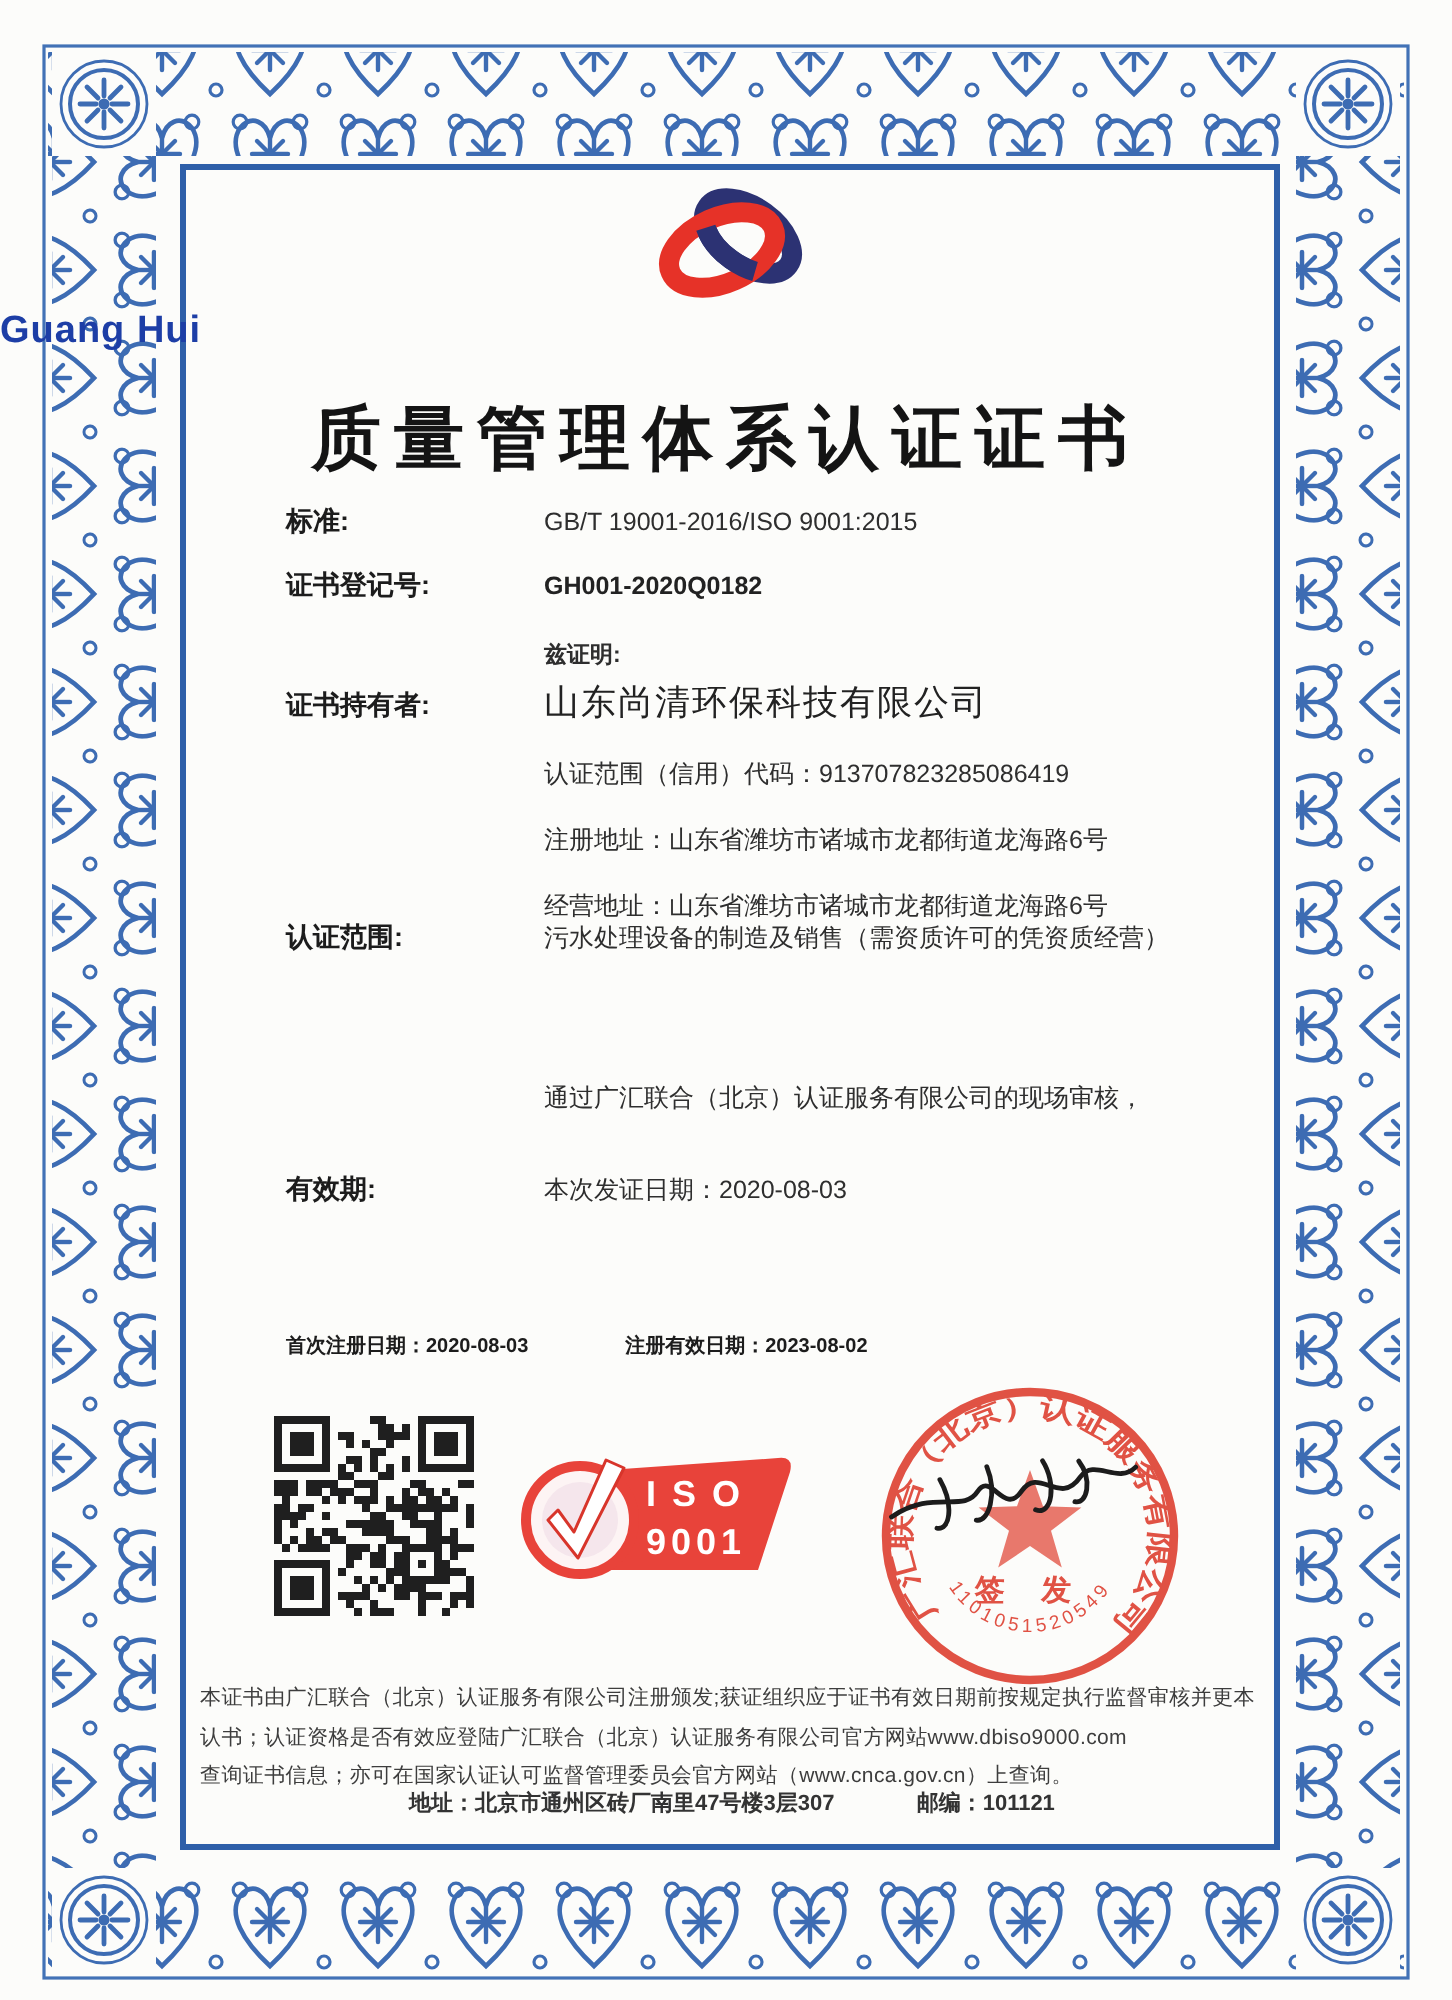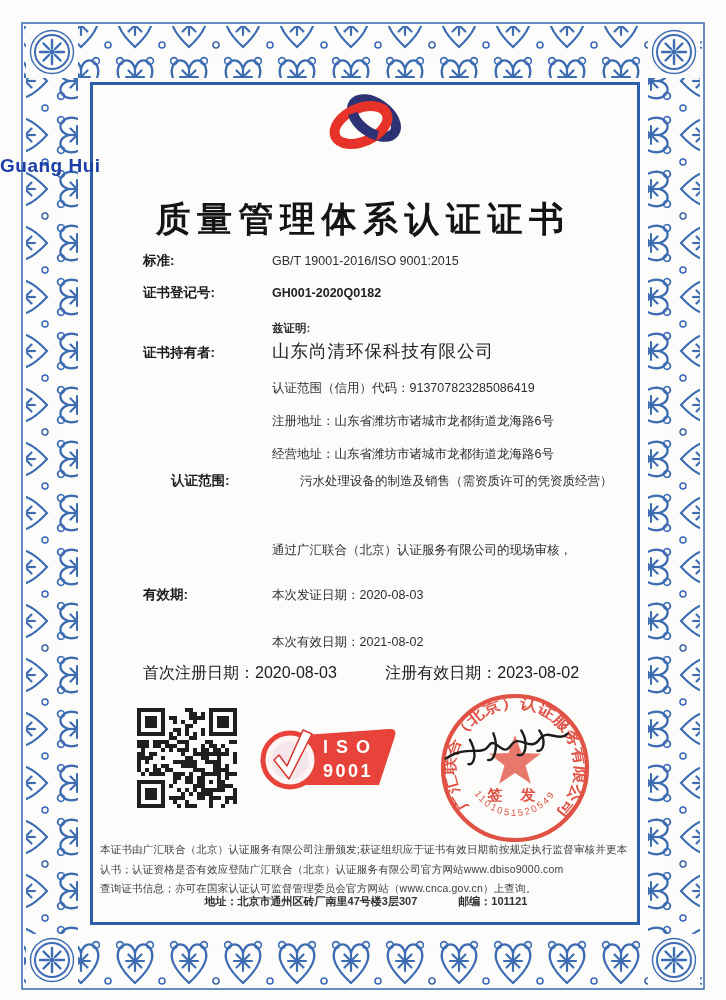--- a/index.html
+++ b/index.html
@@ -26,26 +26,26 @@
   .lrow { position:absolute; left:143px; width:497px; display:flex; align-items:baseline; z-index:3; }
   .vrow { position:absolute; left:272px; width:360px; z-index:3; }
   .lbl { flex:0 0 129px; font-size:13.5px; font-weight:700; color:#1c1c1c; }
   .val { font-size:12.5px; color:#2e2e2e; }
   .val.b { font-weight:700; color:#222; }
   .val.holder { font-size:17.5px; font-weight:400; color:#222; letter-spacing:1px; }
   .val.small-b { font-size:11.5px; font-weight:700; }
   .r-standard { top:252px; } .r-regno { top:284px; }
   .r-certify { top:318px; } .r-holder { top:339px; }
   .r-orgcode { top:378px; } .r-regaddr { top:411px; } .r-bizaddr { top:444px; }
-  .r-scope { top:472px;margin-left:28px; }
+  .r-scope { top:460px; }
   .r-audit1 { top:540px; } .r-audit2 { top:561px; }
   .r-valid1 { top:570px;margin-top:16px; } .r-valid2 { top:632px; }
   .r-dates { top:663px; left:143px; width:497px; position:absolute; z-index:3; }
   .r-dates .d2 { margin-left:44px; }
-  .d { font-size:16px; font-weight:400; color:#1c1c1c; }
+  .d { font-size:10px; font-weight:700; color:#1c1c1c; }
   .qr { position:absolute; left:137px; top:708px; z-index:3; }
   .badge-svg { position:absolute; left:260px; top:724px; z-index:3; }
   .seal-svg { position:absolute; left:437px; top:690px; z-index:3; }
   .footer { position:absolute; left:100px; top:840px; width:532px; z-index:3; }
   .footer .fline { font-size:10.5px; color:#3d3d3d; line-height:19.5px; letter-spacing:.2px; }
   .addr-row {
     position:absolute; left:100px; top:894px; width:532px; text-align:center;
     font-size:11px; font-weight:700; color:#333; z-index:3;
   }
   .addr-row .post { margin-left:38px; }
@@ -161,23 +161,20 @@
   <div class="lrow r-scope">
     <span class="lbl">认证范围:</span>
     <span class="val">污水处理设备的制造及销售（需资质许可的凭资质经营）</span>
   </div>
   <div class="vrow r-audit1">
     <span class="val">通过广汇联合（北京）认证服务有限公司的现场审核，</span>
   </div>
   <div class="lrow r-valid1">
     <span class="lbl">有效期:</span>
     <span class="val">本次发证日期：2020-08-03</span>
-  </div>
-  <div class="vrow r-valid2">
-    <span class="val">本次有效日期：2021-08-02</span>
   </div>
   <div class="r-dates">
     <span class="d">首次注册日期：2020-08-03</span>
     <span class="d d2">注册有效日期：2023-08-02</span>
   </div>
 
   <svg id="qr-svg" class="qr" width="100" height="100" viewBox="0 0 25 25" shape-rendering="crispEdges">
       <rect x="0" y="0" width="1" height="1" fill="#1f1f1f"></rect>
       <rect x="1" y="0" width="1" height="1" fill="#1f1f1f"></rect>
       <rect x="2" y="0" width="1" height="1" fill="#1f1f1f"></rect>

